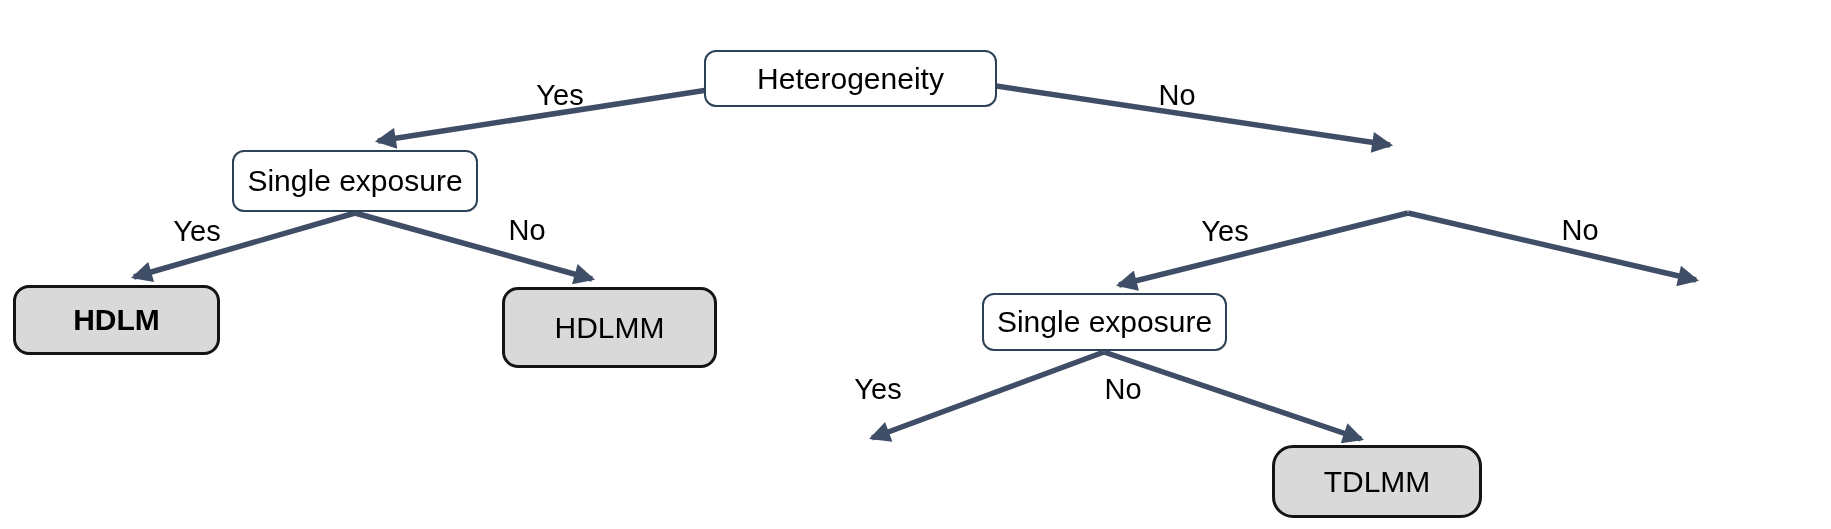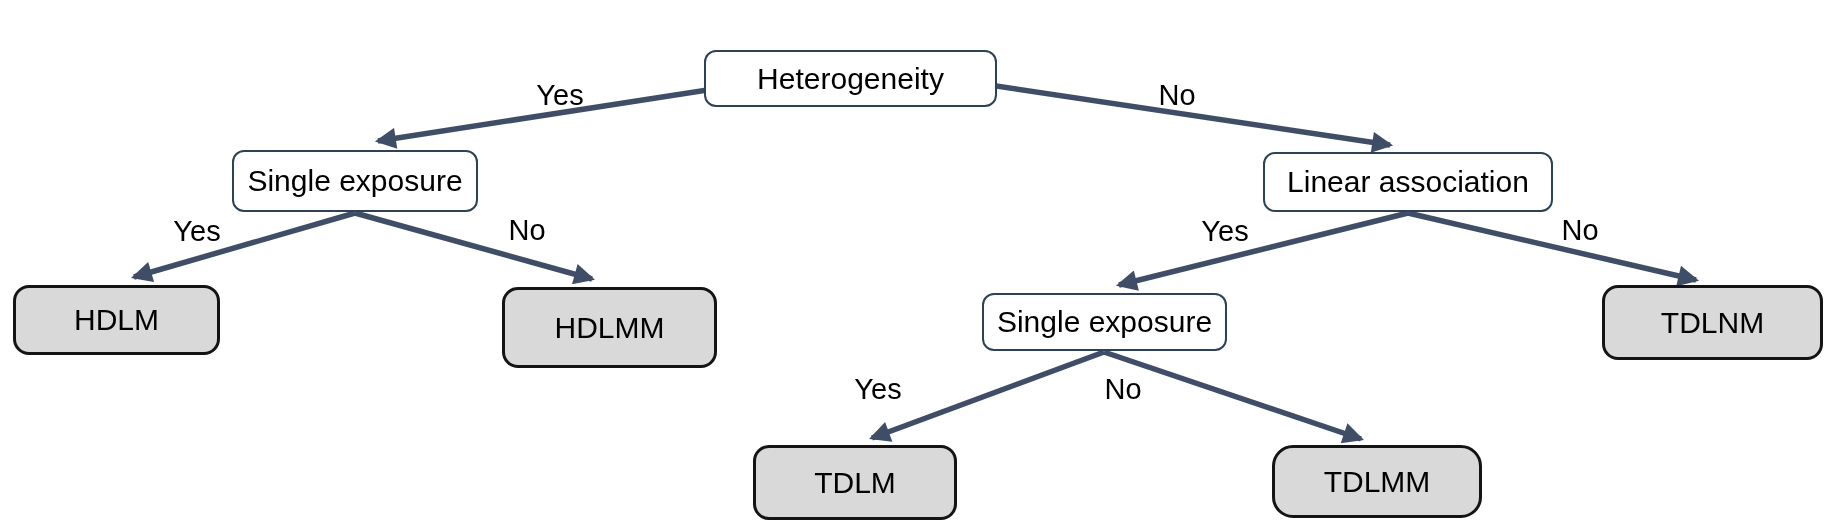--- a/index.html
+++ b/index.html
@@ -57,21 +57,21 @@
     font-size: 29px;
     line-height: 1;
     color: var(--text);
     white-space: nowrap;
   }
   
   #n-root   { left: 704px;  top: 10px;  width: 293px; height: 57px; margin-top: 40px; }
   #n-se1    { left: 232px;  top: 150px; width: 246px; height: 62px; }
   #n-la     { left: 1263px; top: 152px; width: 290px; height: 60px; }
   #n-se2    { left: 982px;  top: 293px; width: 245px; height: 58px; }
-  #n-hdlm   { left: 13px;   top: 285px; width: 207px; height: 70px; }
+  #n-hdlm   { left: 13px;   top: 285px; width: 207px; height: 70px; font-weight: bold; }
   #n-hdlmm  { left: 502px;  top: 287px; width: 215px; height: 81px; }
   #n-tdlnm  { left: 1602px; top: 285px; width: 221px; height: 75px; }
   #n-tdlm   { left: 753px;  top: 445px; width: 204px; height: 75px; }
   #n-tdlmm  { left: 1272px; top: 445px; width: 210px; height: 73px; border-radius: 21px; }
   
   #l-e0 { left: 560px;  top: 95px;  }
   #l-e1 { left: 1177px; top: 95px;  }
   #l-e2 { left: 197px;  top: 231px; }
   #l-e3 { left: 527px;  top: 230px; }
   #l-e4 { left: 1225px; top: 231px; }
@@ -95,26 +95,23 @@
     <line x1="355" y1="213" x2="134" y2="277" marker-end="url(#arrowhead)"></line>
     <line x1="355" y1="213" x2="592" y2="279" marker-end="url(#arrowhead)"></line>
     <line x1="1408" y1="213" x2="1119" y2="285" marker-end="url(#arrowhead)"></line>
     <line x1="1408" y1="213" x2="1696" y2="280" marker-end="url(#arrowhead)"></line>
     <line x1="1104" y1="352" x2="872" y2="438" marker-end="url(#arrowhead)"></line>
     <line x1="1104" y1="352" x2="1361" y2="439" marker-end="url(#arrowhead)"></line>
   </svg>
 
   <div class="node decision" id="n-root">Heterogeneity</div>
   <div class="node decision" id="n-se1">Single exposure</div>
-  <div class="node decision" id="n-la">Linear association</div>
   <div class="node decision" id="n-se2">Single exposure</div>
   <div class="node model" id="n-hdlm">HDLM</div>
   <div class="node model" id="n-hdlmm">HDLMM</div>
-  <div class="node model" id="n-tdlnm">TDLNM</div>
-  <div class="node model" id="n-tdlm">TDLM</div>
   <div class="node model" id="n-tdlmm">TDLMM</div>
 
   <div class="edge-label" id="l-e0">Yes</div>
   <div class="edge-label" id="l-e1">No</div>
   <div class="edge-label" id="l-e2">Yes</div>
   <div class="edge-label" id="l-e3">No</div>
   <div class="edge-label" id="l-e4">Yes</div>
   <div class="edge-label" id="l-e5">No</div>
   <div class="edge-label" id="l-e6">Yes</div>
   <div class="edge-label" id="l-e7">No</div>

